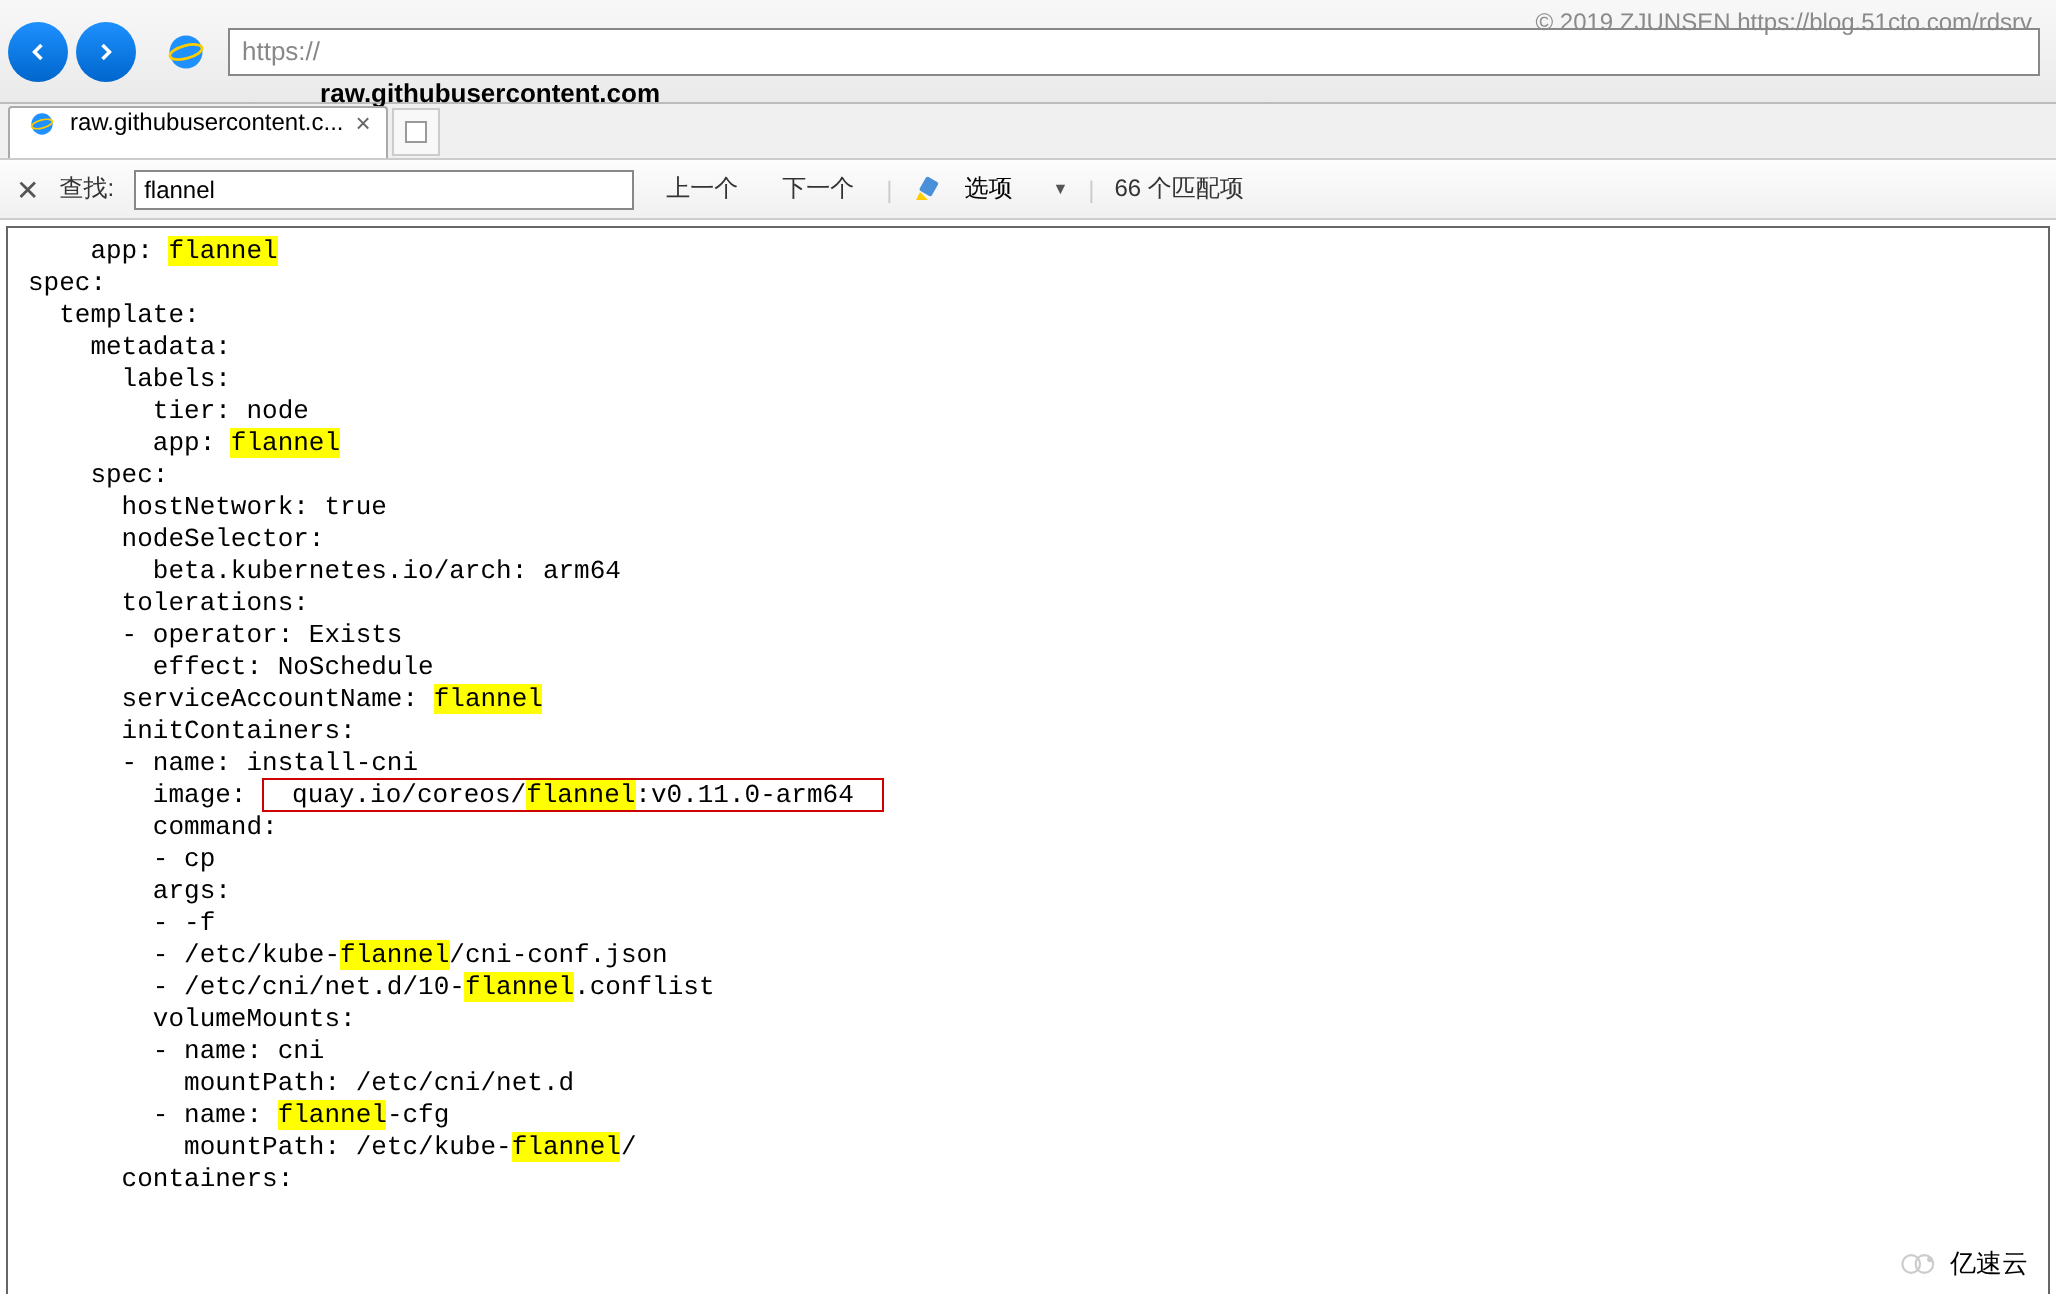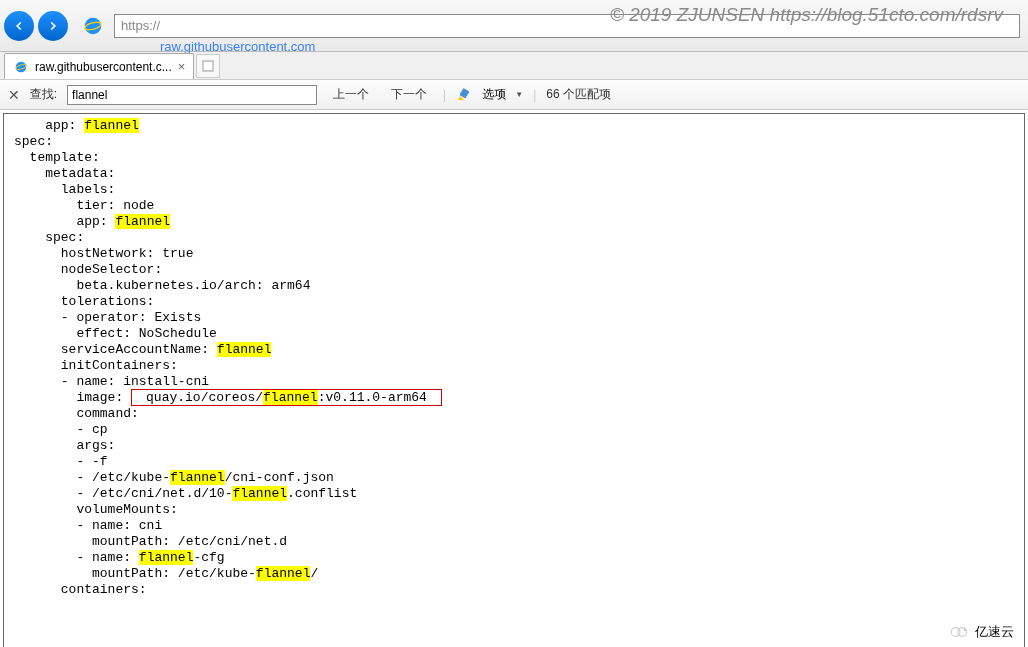--- a/index.html
+++ b/index.html
@@ -1,46 +1,46 @@
 <!DOCTYPE html>
 <html><head>
   <meta charset="utf-8">
   <style>
     * { margin: 0; padding: 0; box-sizing: border-box; }
     body { font-family: "Segoe UI", Arial, sans-serif; font-size: 13px; background: #fff; overflow: hidden; }
     
-    .watermark-top { position: absolute; top: 4px; right: 25px; color: #8a8a8a; font-size: 19px; z-index: 100; font-style: italic; }
+    .watermark-top { position: absolute; top: 4px; right: 12px; color: #8a8a8a; font-size: 12px; z-index: 100; }
     .watermark-bottom { position: absolute; bottom: 6px; right: 14px; color: #000000; font-size: 13px; z-index: 100; display: flex; align-items: center; gap: 4px; }
     .watermark-bottom svg { width: 22px; height: 14px; }
     
     .nav-bar { height: 52px; background: linear-gradient(#f8f8f8, #eaeaea); border-bottom: 1px solid #bbb; display: flex; align-items: center; padding: 0 4px; gap: 4px; }
     .nav-btn { width: 30px; height: 30px; border-radius: 50%; display: flex; align-items: center; justify-content: center; cursor: pointer; }
     .nav-back { background: linear-gradient(#1e90ff, #0066cc); }
     .nav-fwd { background: linear-gradient(#1e90ff, #0066cc); }
     .nav-btn svg { width: 14px; height: 14px; }
     .ie-icon { width: 22px; height: 22px; margin: 0 6px 0 10px; display: flex; align-items: center; justify-content: center; }
     .url-bar { flex: 1; height: 24px; border: 1px solid #888; background: #fff; padding: 0 6px; display: flex; align-items: center; font-size: 13px; color: #555; margin-right: 4px; }
     .url-bar .protocol { color: #888; }
-    .url-bar .host { color: #3b82f6; font-weight: normal; margin-top: 42px; }
+    .url-bar .host { color: #000000; font-weight: bold; margin-top: 42px; }
     .url-bar .path { color: #888; }
     
     .tab-bar { height: 28px; background: #f0f0f0; border-bottom: 1px solid #ccc; display: flex; align-items: flex-end; padding-left: 4px; gap: 2px; }
-    .tab { height: 26px; background: #fff; border: 1px solid #aaa; border-bottom: none; border-radius: 2px 2px 0 0; padding: 0 8px; display: flex; align-items: center; gap: 6px; font-size: 12px; max-width: 200px; }
+    .tab { height: 26px; background: #fff; border: 1px solid #aaa; border-bottom: none; border-radius: 2px 2px 0 0; padding: 0 8px; display: flex; align-items: flex-start; gap: 6px; font-size: 12px; max-width: 200px; }
     .tab-icon { width: 16px; height: 16px; }
     .tab-title { overflow: hidden; white-space: nowrap; text-overflow: ellipsis; flex: 1; }
     .tab-close { color: #666; cursor: pointer; font-size: 13px; }
     .new-tab { width: 24px; height: 24px; background: #f8f8f8; border: 1px solid #ccc; display: flex; align-items: center; justify-content: center; cursor: pointer; margin-bottom: 1px; }
     
     .find-bar { height: 30px; background: linear-gradient(#fdfdfd, #f0f0f0); border-bottom: 1px solid #ccc; display: flex; align-items: center; padding: 0 8px; gap: 10px; font-size: 12px; }
     .find-close { cursor: pointer; color: #555; font-size: 14px; }
     .find-label { color: #333; }
     .find-input { width: 250px; height: 20px; border: 1px solid #888; padding: 0 4px; font-size: 12px; }
     .find-nav-btn { background: none; border: none; color: #333; cursor: pointer; padding: 2px 6px; font-size: 12px; }
     .find-sep { color: #ccc; }
-    .find-options { display: flex; align-items: center; gap: 9px; cursor: pointer; }
+    .find-options { display: flex; align-items: center; gap: 20px; cursor: pointer; }
     .highlight-icon { width: 16px; height: 16px; }
     .dropdown-arrow { font-size: 8px; color: #555; }
     .find-matches { color: #333; }
     
     .content { height: calc(647px - 36px - 28px - 30px); overflow: auto; padding: 4px 10px 10px 10px; font-family: "Courier New", monospace; font-size: 13px; line-height: 16px; white-space: pre; color: #000; border: 1px solid #666; margin: 3px; }
     .hl { background: #ffff00; }
     .redbox { border: 1.5px solid #cc0000; padding: 0 14px; display: inline; }
   </style>
 </head>
 <body>

